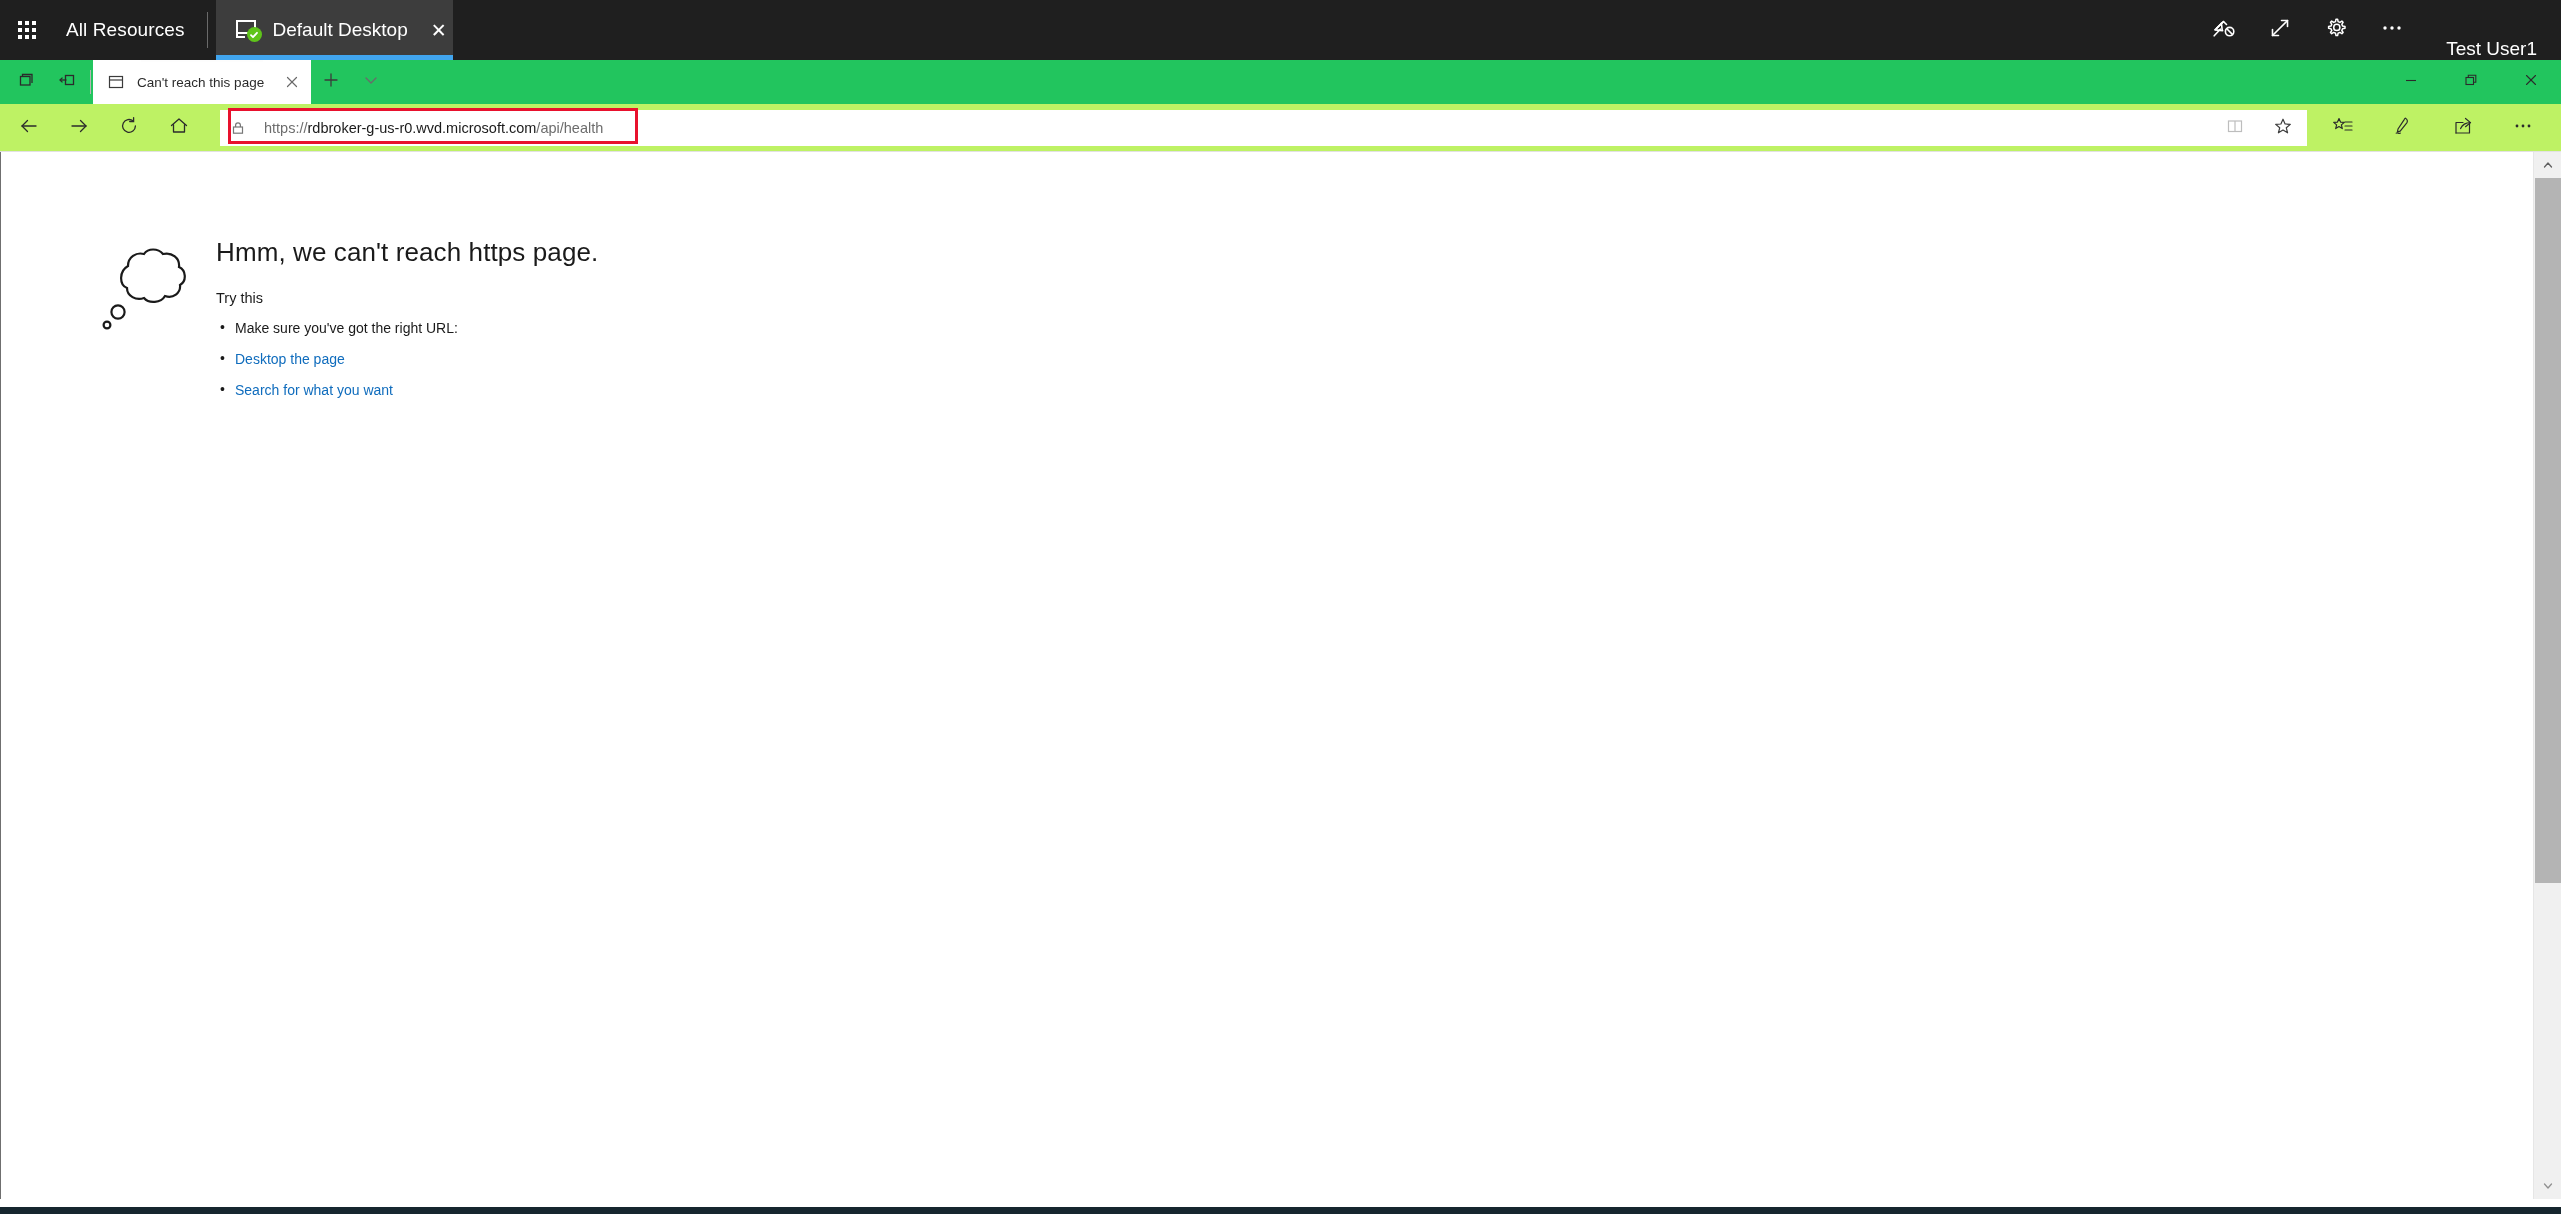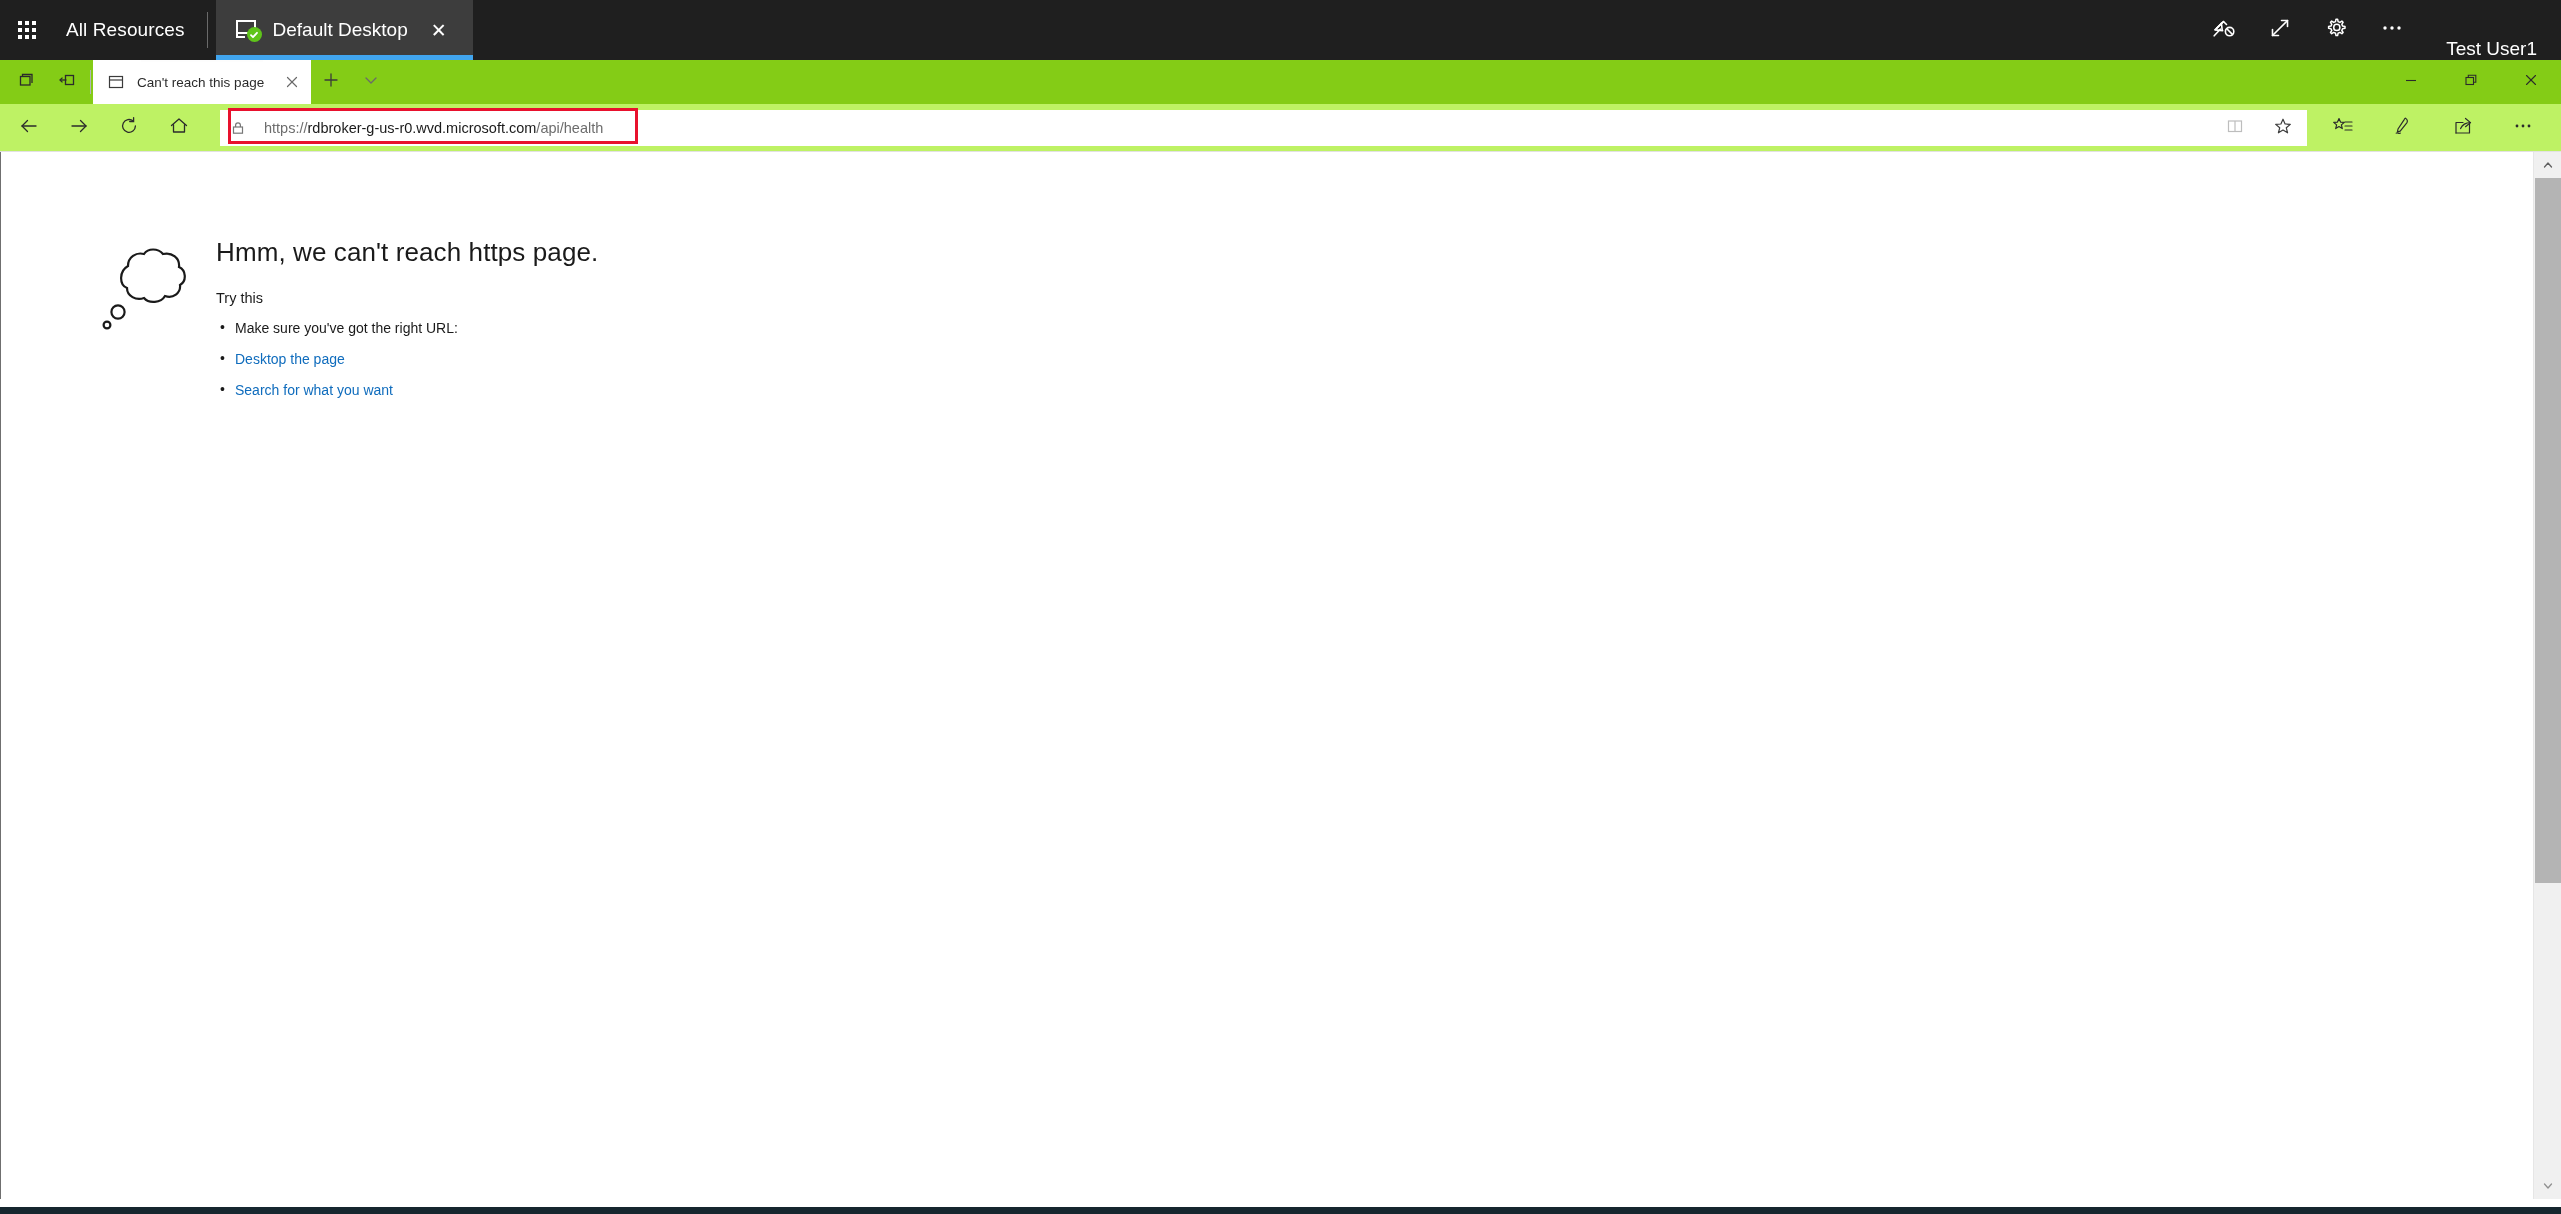--- a/index.html
+++ b/index.html
@@ -63,21 +63,21 @@
     width: 1px;
     height: 36px;
     background: #6a6a6a;
     align-self: center;
   }
   .session-tab {
     display: flex;
     align-items: center;
     gap: 13px;
     background: #3d3d3d;
-    padding: 0 26px 0 20px;
+    padding: 0 6px 0 20px;
     height: 60px;
     position: relative;
     margin-left: 8px;
     cursor: pointer;
   }
   .session-tab::after {
     content: "";
     position: absolute;
     left: 0; right: 0; bottom: 0;
     height: 5px;
@@ -155,21 +155,21 @@
     left: 0; top: 60px;
     width: 2561px;
     height: 1139px;
     background: #ffffff;
   }
 
   
   .edge-tabstrip {
     position: relative;
     height: 44px;
-    background: #84cc16;
+    background: #22c55e;
     display: flex;
     align-items: flex-end;
   }
   .tabstrip-tools {
     display: flex;
     align-items: center;
     height: 44px;
     padding-left: 4px;
   }
   .tabstrip-tool {

